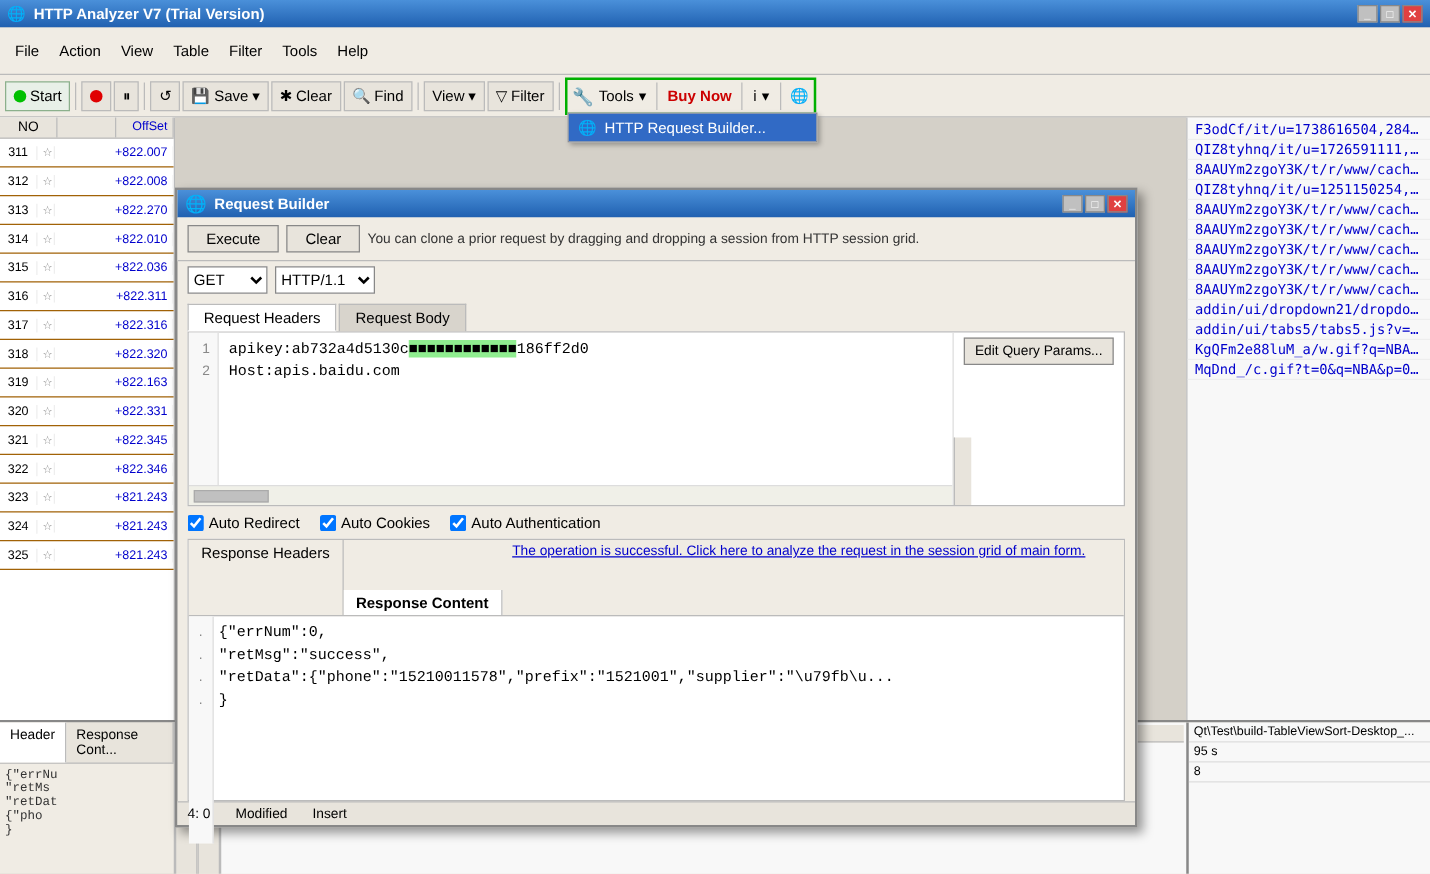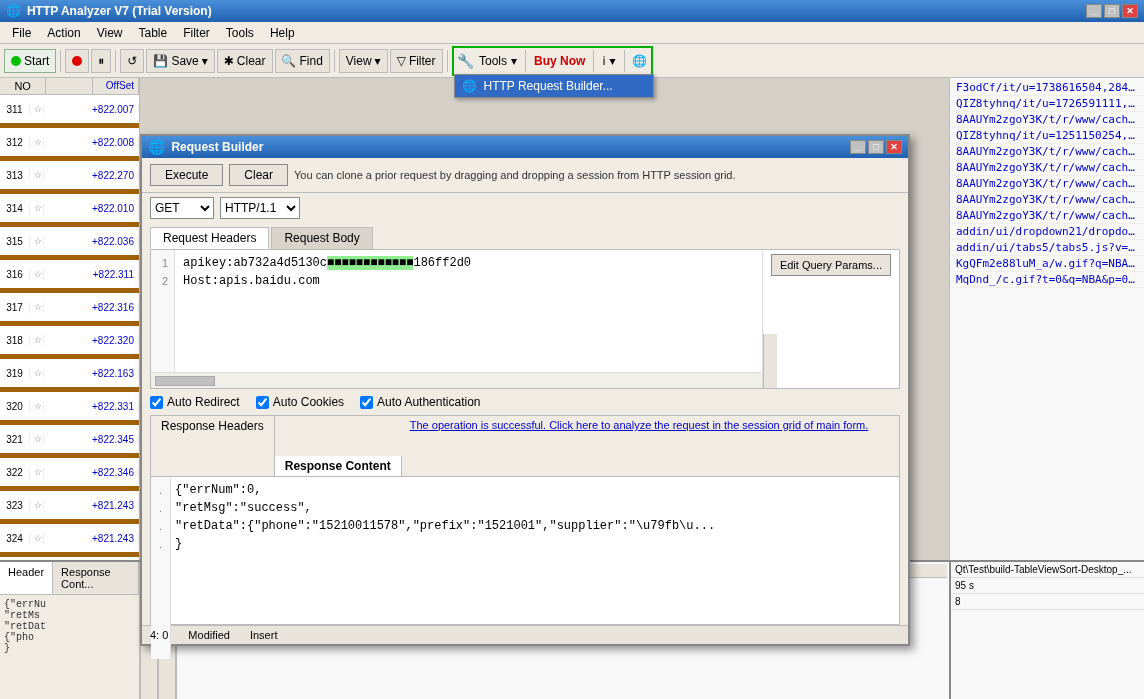--- a/index.html
+++ b/index.html
@@ -5,21 +5,21 @@
     * { box-sizing: border-box; margin: 0; padding: 0; }
     body { font-family: 'Segoe UI', Tahoma, Geneva, Verdana, sans-serif; font-size: 12px; background: #d4d0c8; overflow: hidden; width: 1144px; height: 699px; }
     
     
     .title-bar { background: linear-gradient(to bottom, #4a90d9, #2060b0); color: white; height: 22px; display: flex; align-items: center; padding: 0 6px; font-size: 12px; font-weight: bold; }
     .title-bar-text { flex: 1; }
     .title-bar-buttons { display: flex; gap: 2px; }
     .title-btn { width: 16px; height: 14px; background: #c0c0c0; border: 1px solid #888; font-size: 9px; display: flex; align-items: center; justify-content: center; cursor: pointer; }
     
     
-    .menu-bar { background: #f0ece4; height: 22px; display: flex; align-items: center; padding: 0 4px; border-bottom: 1px solid #bbb; font-size: 12px; }
+    .menu-bar { background: #f0ece4; height: 38px; display: flex; align-items: center; padding: 0 4px; border-bottom: 1px solid #bbb; font-size: 12px; }
     .menu-item { padding: 2px 8px; cursor: pointer; }
     
     
     .toolbar { background: #f0ece4; height: 34px; display: flex; align-items: center; padding: 0 4px; border-bottom: 1px solid #bbb; gap: 2px; }
     .toolbar-btn { display: flex; align-items: center; gap: 3px; padding: 2px 6px; background: #e8e4dc; border: 1px solid #bbb; cursor: pointer; font-size: 12px; height: 24px; }
     .toolbar-separator { width: 1px; height: 22px; background: #bbb; margin: 0 2px; }
     .start-btn { background: #e8f0e8; border-color: #8cb08c; }
     .green-circle { width: 10px; height: 10px; background: #00c000; border-radius: 50%; display: inline-block; }
     .red-circle { width: 10px; height: 10px; background: #e00000; border-radius: 50%; display: inline-block; }
     
@@ -27,21 +27,21 @@
     .tools-area { border: 2px solid #00b000; padding: 2px 4px; display: flex; align-items: center; gap: 4px; background: #f0ece4; position: relative; }
     .tools-dropdown { background: white; border: 1px solid #888; position: absolute; top: 26px; left: 0; width: 200px; z-index: 100; box-shadow: 2px 2px 4px rgba(0,0,0,0.3); }
     .tools-dropdown-item { display: flex; align-items: center; gap: 6px; padding: 4px 8px; cursor: pointer; background: #316ac5; color: white; }
     
     
     .left-panel { width: 140px; background: white; border-right: 1px solid #bbb; display: flex; flex-direction: column; }
     .left-panel-header { background: #e8e4dc; border-bottom: 1px solid #bbb; height: 24px; display: flex; align-items: center; padding: 0 6px; font-size: 11px; }
     .table-header { display: flex; background: #e8e4dc; border-bottom: 1px solid #bbb; }
     .table-col-header { border-right: 1px solid #bbb; padding: 2px 4px; font-size: 11px; flex: 1; text-align: center; }
     .table-rows { flex: 1; overflow-y: auto; font-size: 11px; }
-    .table-row { display: flex; border-bottom: 5px solid #a16207; height: 33px; align-items: center; }
+    .table-row { display: flex; border-bottom: 1px solid #a16207; height: 23px; align-items: center; }
     .table-cell { border-right: 1px solid #eee; padding: 0 4px; white-space: nowrap; overflow: hidden; font-size: 10px; }
     .no-col { width: 30px; text-align: center; }
     .star-col { width: 14px; text-align: center; font-size: 9px; color: #888; }
     .offset-col { flex: 1; text-align: right; color: #0000cc; font-size: 10px; }
     
     
     .dialog-overlay { position: absolute; top: 56px; left: 140px; width: 770px; background: #f0ece4; border: 2px solid #888; box-shadow: 4px 4px 8px rgba(0,0,0,0.4); z-index: 50; }
     .dialog-title { background: linear-gradient(to bottom, #4a90d9, #2060b0); color: white; height: 22px; display: flex; align-items: center; padding: 0 6px; font-size: 12px; font-weight: bold; }
     .dialog-title-icon { margin-right: 6px; font-size: 14px; }
     .dialog-title-text { flex: 1; }

